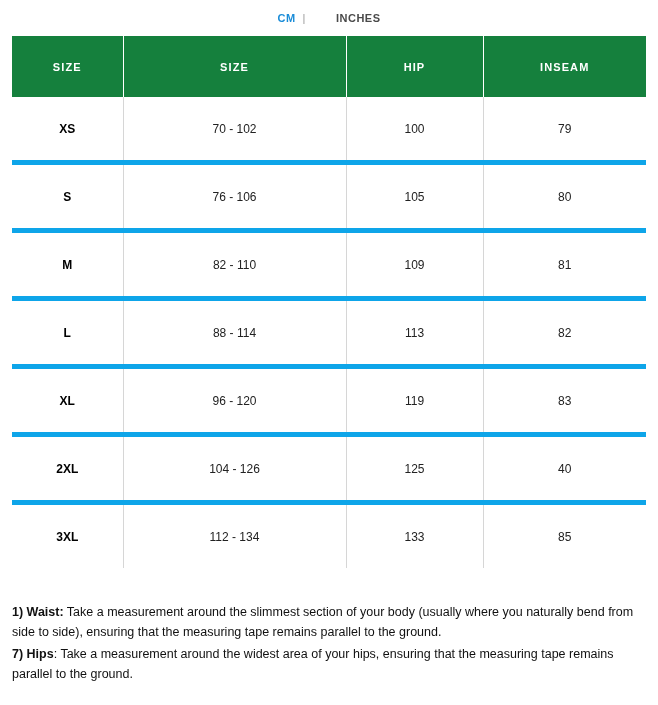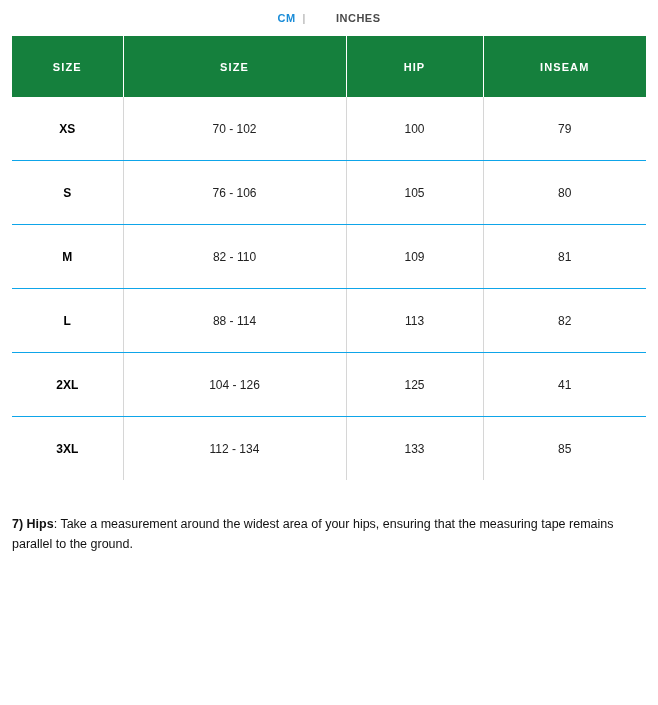--- a/index.html
+++ b/index.html
@@ -66,21 +66,21 @@
   }
   table.size-table thead th.divider {
     border-left: 1px solid #ffffff;
   }
   table.size-table tbody td {
     height: 61px;
     text-align: center;
     vertical-align: middle;
     font-size: 12px;
     color: #222222;
-    border-bottom: 1px solid #0ea5e9;
+    border-bottom: 5px solid #0ea5e9;
     border-right: 1px solid #d6d6d6;
   }
   table.size-table tbody td:last-child {
     border-right: none;
   }
   table.size-table tbody tr:last-child td {
     border-bottom: none;
   }
   table.size-table tbody td.size-cell {
     font-weight: bold;
@@ -153,32 +153,39 @@
           <td>109</td>
           <td>81</td>
         </tr>
         <tr>
           <td class="size-cell">L</td>
           <td>88 - 114</td>
           <td>113</td>
           <td>82</td>
         </tr>
         <tr>
+          <td class="size-cell">XL</td>
+          <td>96 - 120</td>
+          <td>119</td>
+          <td>83</td>
+        </tr>
+        <tr>
           <td class="size-cell">2XL</td>
           <td>104 - 126</td>
           <td>125</td>
-          <td>41</td>
+          <td>40</td>
         </tr>
         <tr>
           <td class="size-cell">3XL</td>
           <td>112 - 134</td>
           <td>133</td>
           <td>85</td>
         </tr>
       </tbody>
     </table>
   </div>
 
   <div class="notes">
+    <p><b>1) Waist:</b><span> Take a measurement around the slimmest section of your body (usually where you naturally bend from side to side), ensuring that the measuring tape remains parallel to the ground.</span></p>
     <p><b>7) Hips</b><span>: Take a measurement around the widest area of your hips, ensuring that the measuring tape remains parallel to the ground.</span></p>
   </div>
 
 </div>
 
 </body></html>

